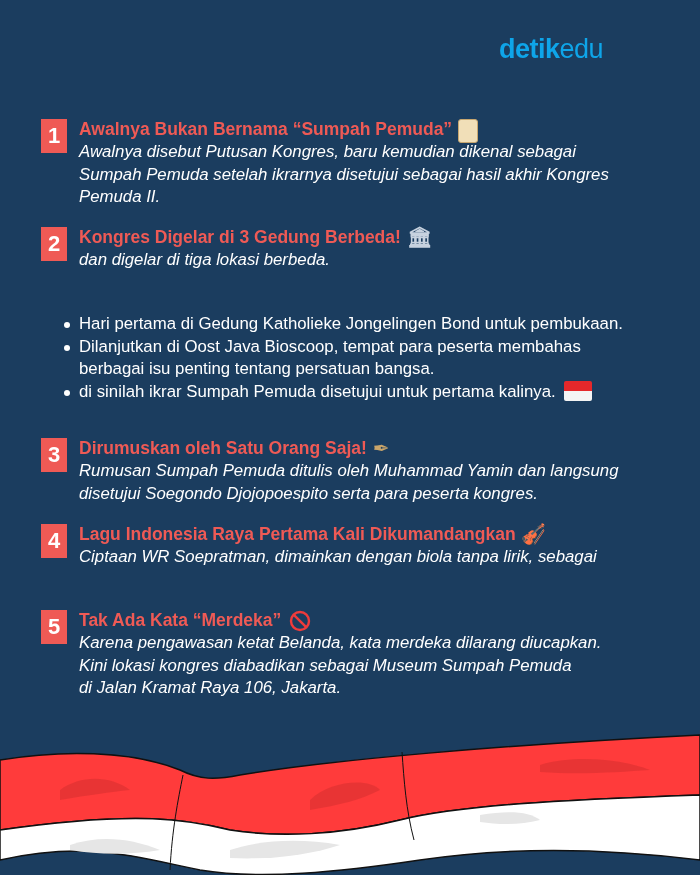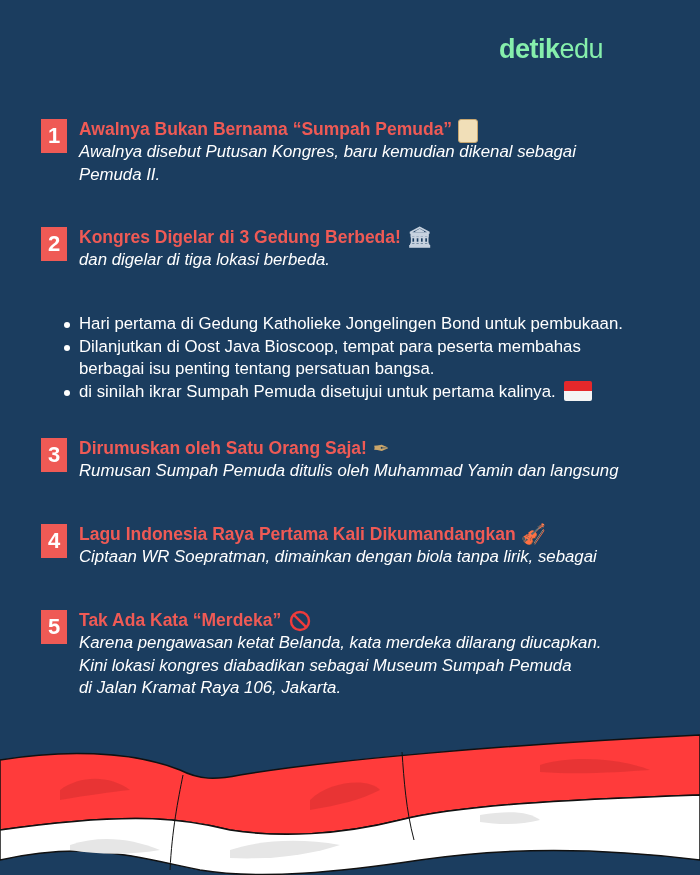--- a/index.html
+++ b/index.html
@@ -6,21 +6,21 @@
     body {
       width: 700px; height: 875px; overflow: hidden;
       background: #1b3d5f;
       font-family: "Liberation Sans", "DejaVu Sans", sans-serif;
       color: #ffffff;
       position: relative;
     }
     .logo {
       position: absolute; top: 34px; left: 499px;
       font-size: 27px; font-weight: bold; letter-spacing: -0.5px;
-      color: #86efac;
+      color: #0ea5e9;
     }
     .logo .edu { font-weight: normal; }
     .section { position: absolute; left: 41px; width: 650px; }
     .badge {
       position: absolute; left: 0; top: 2px;
       width: 26px; height: 34px; background: #ef5a55;
       color: #fff; font-weight: bold; font-size: 22px;
       display: flex; align-items: center; justify-content: center;
       font-family: "Liberation Sans Narrow", "Liberation Sans", sans-serif;
     }
@@ -68,20 +68,21 @@
 </div>
 
 <div class="section" style="top:117px;">
   <div class="badge">1</div>
   <div class="title">
     <span>Awalnya Bukan Bernama “Sumpah Pemuda”</span>
     <span class="scroll-ico"></span>
   </div>
   <div class="body">
     <div>Awalnya disebut Putusan Kongres, baru kemudian dikenal sebagai</div>
+    <div>Sumpah Pemuda setelah ikrarnya disetujui sebagai hasil akhir Kongres</div>
     <div>Pemuda II.</div>
   </div>
 </div>
 
 <div class="section" style="top:225px;">
   <div class="badge">2</div>
   <div class="title">
     <span>Kongres Digelar di 3 Gedung Berbeda!</span>
     <span class="ico temple-ico">🏛</span>
   </div>
@@ -104,20 +105,21 @@
 </div>
 
 <div class="section" style="top:436px;">
   <div class="badge">3</div>
   <div class="title">
     <span>Dirumuskan oleh Satu Orang Saja!</span>
     <span class="ico pen-ico">✒</span>
   </div>
   <div class="body">
     <div>Rumusan Sumpah Pemuda ditulis oleh Muhammad Yamin dan langsung</div>
+    <div>disetujui Soegondo Djojopoespito serta para peserta kongres.</div>
   </div>
 </div>
 
 <div class="section" style="top:522px;">
   <div class="badge">4</div>
   <div class="title">
     <span>Lagu Indonesia Raya Pertama Kali Dikumandangkan</span>
     <span class="ico violin-ico">🎻</span>
   </div>
   <div class="body">

